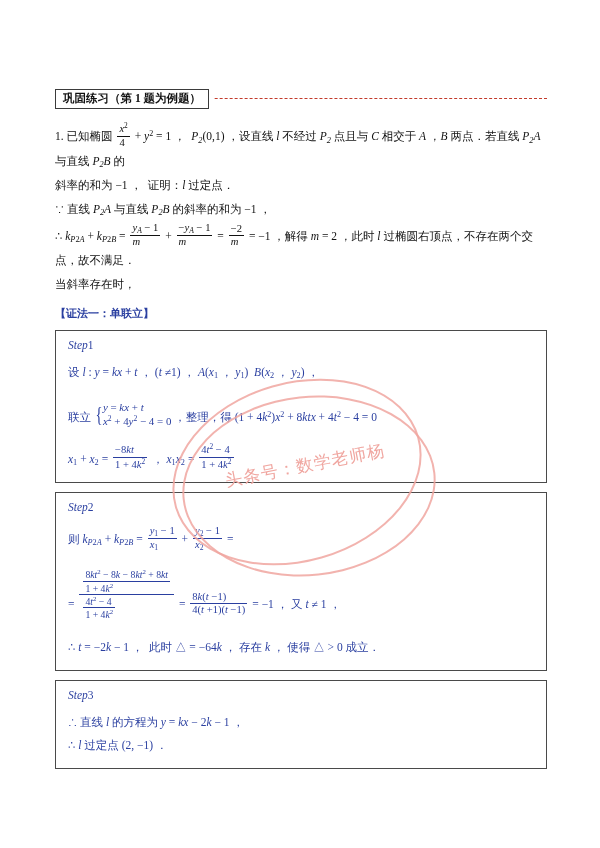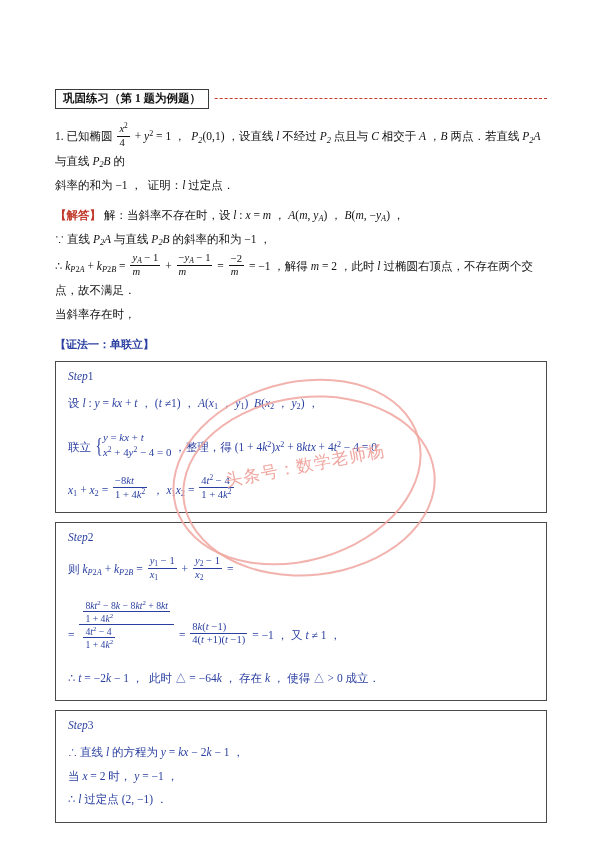--- a/index.html
+++ b/index.html
@@ -192,24 +192,20 @@
         <span class="num"><i>x</i><span class="sup">2</span></span>
         <span class="den">4</span>
       </span>
       + <i>y</i><span class="sup">2</span> = 1 ，
       &nbsp;<i>P</i><span class="sub">2</span>(0,1) ，设直线 <i>l</i> 不经过 <i>P</i><span class="sub">2</span> 点且与 <i>C</i> 相交于 <i>A</i> ，<i>B</i> 两点．若直线 <i>P</i><span class="sub">2</span><i>A</i> 与直线 <i>P</i><span class="sub">2</span><i>B</i> 的
     </div>
     <div class="mline">
       斜率的和为 −1 ，&nbsp;&nbsp;证明：<i>l</i> 过定点．
     </div>
 
-    <div class="mline" style="margin-top:6px;">
-      <span class="ans-tag">【解答】</span>
-      解：当斜率不存在时，设 <i>l</i> : <i>x</i> = <i>m</i> ，&nbsp;<i>A</i>(<i>m</i>, <i>y<span class="sub">A</span></i>) ，&nbsp;<i>B</i>(<i>m</i>, −<i>y<span class="sub">A</span></i>) ，
-    </div>
     <div class="mline">
       ∵ 直线 <i>P</i><span class="sub">2</span><i>A</i> 与直线 <i>P</i><span class="sub">2</span><i>B</i> 的斜率的和为 −1 ，
     </div>
     <div class="mline">
       ∴ <i>k<span class="sub">P</span></i><span class="subn">2</span><i><span class="sub">A</span></i> + <i>k<span class="sub">P</span></i><span class="subn">2</span><i><span class="sub">B</span></i> =
       <span class="frac">
         <span class="num"><i>y<span class="sub">A</span></i> − 1</span>
         <span class="den"><i>m</i></span>
       </span>
       +
@@ -300,23 +296,20 @@
         ∴ <i>t</i> = −2<i>k</i> − 1 ，&nbsp;&nbsp;此时 △ = −64<i>k</i> ，&nbsp;存在 <i>k</i> ，&nbsp;使得 △ &gt; 0 成立．
       </div>
     </div>
 
     <div class="stepbox">
       <div class="step-label">Step<span class="n">3</span></div>
       <div class="mline blue" style="margin-top:10px;">
         ∴ 直线 <i>l</i> 的方程为 <i>y</i> = <i>kx</i> − 2<i>k</i> − 1 ，
       </div>
       <div class="mline blue">
-        当 <i>x</i> = 2 时，&nbsp;<i>y</i> = −1 ，
-      </div>
-      <div class="mline blue">
         ∴ <i>l</i> 过定点 (2, −1) ．
       </div>
     </div>
 
   </div>
 
   <div class="wm">
     <div class="ring r1"></div>
     <div class="ring r2"></div>
     <div class="wtext">头条号：数学老师杨</div>

